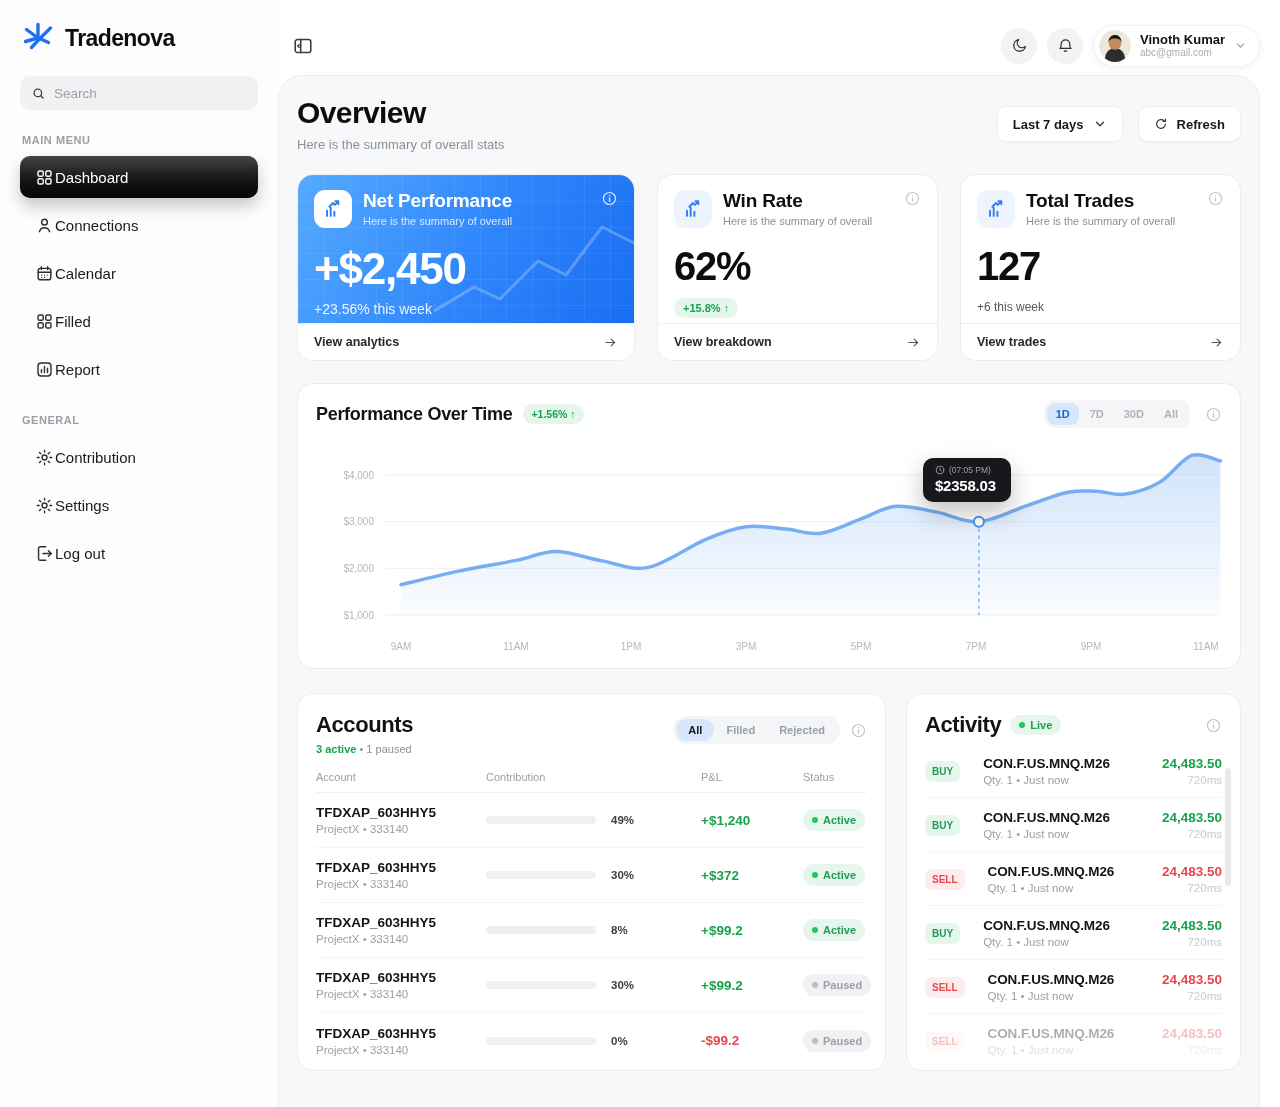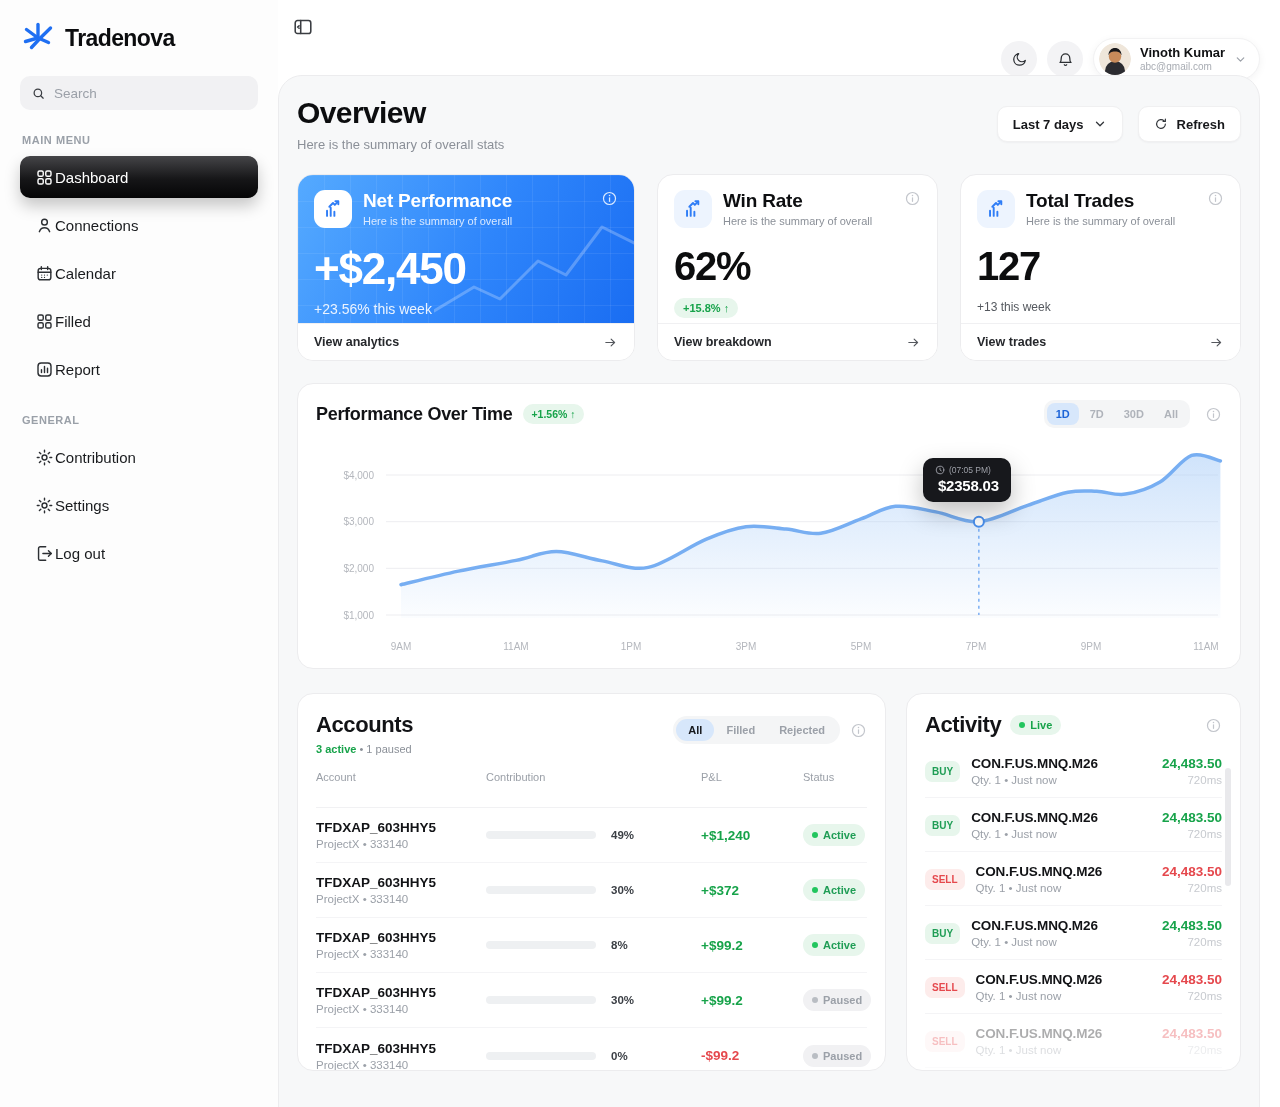--- a/index.html
+++ b/index.html
@@ -17,21 +17,21 @@
   .search input::placeholder { color:#9ba0a8; }
   .nav-label { font-size:11px; font-weight:600; color:#9aa0a8; letter-spacing:.05em; margin:24px 0 10px 2px; }
   .nav-item { display:flex; align-items:center; gap:1px; height:42px; padding:0 15px; border-radius:10px;
     font-size:15px; color:#191b1e; cursor:pointer; margin-bottom:6px; }
   .nav-item svg { width:19px; height:19px; color:#2c2f33; flex:none; }
   .nav-item.active { background:linear-gradient(180deg,#454548 0%,#161618 55%,#050506 100%); color:#fff; box-shadow:0 8px 16px rgba(0,0,0,.22); }
   .nav-item.active svg { color:#fff; }
 
   
   .main { margin-left:278px; }
-  .topbar { height:75px; display:flex; padding:16px 20px 0 10px;flex-direction:column; }
+  .topbar { height:75px; display:flex; align-items:center; padding:16px 20px 0 10px; }
   .panel-toggle { width:30px; height:30px; border:0; background:transparent; color:#3a3d42; display:flex; align-items:center; justify-content:center; cursor:pointer; }
   .panel-toggle svg { width:22px; height:22px; }
   .topbar-right { margin-left:auto; display:flex; align-items:center; gap:10px; }
   .icon-btn { width:36px; height:36px; border-radius:50%; border:0; background:#f3f3f5; display:flex; align-items:center; justify-content:center; cursor:pointer; color:#2c2f33; }
   .icon-btn svg { width:17px; height:17px; }
   .user-pill { display:flex; align-items:center; gap:9px; background:#fff; border:1px solid #f2f2f3; border-radius:999px;
     padding:4px 12px 4px 5px; box-shadow:0 2px 8px rgba(16,24,40,.05); cursor:pointer; }
   .avatar { width:32px; height:32px; border-radius:50%; overflow:hidden; flex:none; }
   .user-name { font-size:13px; font-weight:800; color:#0f1012; line-height:1.15; }
   .user-email { font-size:10px; color:#a8acb3; }
@@ -99,21 +99,21 @@
   .acc-card { padding:18px 18px 0; }
   .acc-head { display:flex; align-items:flex-start; }
   .sec-title { font-size:22px; font-weight:800; letter-spacing:-.4px; }
   .acc-sub { font-size:11px; color:#8b9098; margin-top:5px; }
   .acc-sub .green { color:#17a34a; font-weight:600; }
   .acc-head-right { margin-left:auto; display:flex; align-items:center; gap:10px; margin-top:4px; }
   .filters { display:flex; align-items:center; background:#f4f5f6; border-radius:999px; padding:3px; }
   .filter { font-size:11px; font-weight:600; color:#9ba0a8; padding:5px 12px; border-radius:999px; cursor:pointer; }
   .filter.active { background:#d7e7fb; color:#16181c; font-weight:700; }
   .acc-cols { display:grid; grid-template-columns:170px 215px 102px 1fr; font-size:11px; color:#9ba0a8;
-    margin-top:16px; padding-bottom:24px; border-bottom:1px solid #f1f1f3; }
+    margin-top:16px; padding-bottom:9px; border-bottom:1px solid #f1f1f3; }
   .acc-row { display:grid; grid-template-columns:170px 215px 102px 1fr; align-items:center; height:55px; border-bottom:1px solid #f4f4f6; }
   .acc-row:last-child { border-bottom:0; }
   .acc-name { font-size:13.5px; font-weight:800; color:#121316; }
   .acc-proj { font-size:11.5px; color:#9ba0a8; margin-top:3px; }
   .bar-wrap { display:flex; align-items:center; gap:15px; }
   .bar { width:110px; height:8px; background:#eef0f2; border-radius:999px; overflow:hidden; }
   .bar-fill { height:100%; background:#2f7df6; border-radius:999px; }
   .bar-pct { font-size:11.5px; font-weight:600; color:#3c4046; }
   .pnl { font-size:13.5px; font-weight:800; }
   .pnl.pos { color:#17a34a; } .pnl.neg { color:#e5484d; }
@@ -122,21 +122,21 @@
   .badge.active { background:#e7f6ec; color:#1f9d55; } .badge.active .dot { background:#22c55e; }
   .badge.paused { background:#f1f1f3; color:#9ba0a8; } .badge.paused .dot { background:#b9bdc3; }
 
   .act-card { padding:18px 18px 0; }
   .act-head { display:flex; align-items:center; gap:9px; }
   .live-pill { display:inline-flex; align-items:center; gap:5px; background:#e7f6ec; color:#17a34a;
     font-size:11px; font-weight:700; border-radius:999px; padding:4px 9px; }
   .live-dot { width:6px; height:6px; background:#22c55e; border-radius:50%; }
   .act-head .info-ic { margin-left:auto; }
   .act-list { margin-top:6px; }
-  .act-row { display:flex; align-items:center; gap:11px; padding:12px 0 11px; border-bottom:1px solid #f4f4f6; }
+  .act-row { display:flex; align-items:center; gap:23px; padding:12px 0 11px; border-bottom:1px solid #f4f4f6; }
   .act-row.faded { opacity:.35; }
   .side-badge { font-size:10px; font-weight:800; border-radius:7px; padding:5px 7px; flex:none; }
   .side-badge.buy { background:#e7f6ec; color:#1f9d55; }
   .side-badge.sell { background:#fdeceb; color:#e5484d; }
   .act-sym { font-size:13.5px; font-weight:800; color:#121316; letter-spacing:-.1px; }
   .act-meta { font-size:11.5px; color:#9ba0a8; margin-top:3px; }
   .act-right { margin-left:auto; text-align:right; }
   .act-price { font-size:13.5px; font-weight:800; }
   .act-price.pos { color:#17a34a; } .act-price.neg { color:#e5484d; }
   .act-lat { font-size:11.5px; color:#c7cacf; margin-top:3px; }
@@ -403,21 +403,21 @@
               <div class="stat-title">Total Trades</div>
               <div class="stat-sub">Here is the summary of overall</div>
             </span>
             <svg class="info-ic" viewBox="0 0 24 24" fill="none" stroke="currentColor" stroke-width="1.7">
                 <circle cx="12" cy="12" r="8.5"></circle>
                 <path d="M12 11v5" stroke-linecap="round"></path>
                 <circle cx="12" cy="7.7" r="1.1" fill="currentColor" stroke="none"></circle>
               </svg>
           </div>
           <div class="stat-value">127</div>
-          <div class="delta-plain">+13 this week</div>
+          <div class="delta-plain">+6 this week</div>
         </div>
         <div class="stat-foot">
           <span>View trades</span>
           <svg viewBox="0 0 24 24" fill="none" stroke="currentColor" stroke-width="1.8" stroke-linecap="round" stroke-linejoin="round">
               <path d="M4.5 12h14"></path>
               <path d="m13 6.5 5.5 5.5L13 17.5"></path>
             </svg>
         </div>
       </div>
     </div>
@@ -460,21 +460,21 @@
             <text x="430" y="210" text-anchor="middle" font-size="10" fill="#b4b7bd" font-family="Liberation Sans, sans-serif">3PM</text>
             <text x="545" y="210" text-anchor="middle" font-size="10" fill="#b4b7bd" font-family="Liberation Sans, sans-serif">5PM</text>
             <text x="660" y="210" text-anchor="middle" font-size="10" fill="#b4b7bd" font-family="Liberation Sans, sans-serif">7PM</text>
             <text x="775" y="210" text-anchor="middle" font-size="10" fill="#b4b7bd" font-family="Liberation Sans, sans-serif">9PM</text>
             <text x="890" y="210" text-anchor="middle" font-size="10" fill="#b4b7bd" font-family="Liberation Sans, sans-serif">11AM</text>
             <path d="M85.0,144.7C94.6,142.4 123.3,135.2 142.5,131.1C161.7,127.1 183.7,123.7 200.0,120.4C216.3,117.1 225.9,111.5 240.2,111.5C254.6,111.6 270.9,118.2 286.3,120.9C301.6,123.5 315.0,131.0 332.3,127.4C349.5,123.8 373.5,106.2 389.8,99.4C406.0,92.6 416.6,88.5 430.0,86.8C443.4,85.1 457.8,88.0 470.2,89.1C482.7,90.2 492.3,95.0 504.8,93.3C517.2,91.6 532.5,83.4 545.0,78.9C557.5,74.4 567.0,67.4 579.5,66.3C592.0,65.1 605.9,69.3 619.8,71.9C633.6,74.4 647.5,82.8 662.9,81.7C678.2,80.6 696.9,70.2 711.7,65.3C726.6,60.4 740.5,54.6 752.0,52.3C763.5,49.9 771.2,51.0 780.8,51.3C790.3,51.6 799.0,55.7 809.5,54.1C820.0,52.6 833.0,48.5 844.0,42.0C855.0,35.5 865.6,18.9 875.6,15.4C885.7,11.9 899.6,20.1 904.4,21.0L904.4,178 L85.0,178 Z" fill="url(#ag)"></path>
             <path d="M85.0,144.7C94.6,142.4 123.3,135.2 142.5,131.1C161.7,127.1 183.7,123.7 200.0,120.4C216.3,117.1 225.9,111.5 240.2,111.5C254.6,111.6 270.9,118.2 286.3,120.9C301.6,123.5 315.0,131.0 332.3,127.4C349.5,123.8 373.5,106.2 389.8,99.4C406.0,92.6 416.6,88.5 430.0,86.8C443.4,85.1 457.8,88.0 470.2,89.1C482.7,90.2 492.3,95.0 504.8,93.3C517.2,91.6 532.5,83.4 545.0,78.9C557.5,74.4 567.0,67.4 579.5,66.3C592.0,65.1 605.9,69.3 619.8,71.9C633.6,74.4 647.5,82.8 662.9,81.7C678.2,80.6 696.9,70.2 711.7,65.3C726.6,60.4 740.5,54.6 752.0,52.3C763.5,49.9 771.2,51.0 780.8,51.3C790.3,51.6 799.0,55.7 809.5,54.1C820.0,52.6 833.0,48.5 844.0,42.0C855.0,35.5 865.6,18.9 875.6,15.4C885.7,11.9 899.6,20.1 904.4,21.0" fill="none" stroke="#77aef2" stroke-width="3.5" stroke-linejoin="round" stroke-linecap="round"></path>
             <line x1="662.875" y1="88.66666666666667" x2="662.875" y2="175" stroke="#5b9bf0" stroke-width="1.2" stroke-dasharray="3 4"></line>
             <circle cx="662.875" cy="81.66666666666667" r="5" fill="#fff" stroke="#4a90ee" stroke-width="2"></circle>
           </svg>
-        <div class="tooltip" id="chartTooltip" style="left: 606.875px; top: 17.6667px; text-align: right;">
+        <div class="tooltip" id="chartTooltip" style="left: 606.875px; top: 17.6667px;">
           <div class="tt-time">
             <svg width="10" height="10" viewBox="0 0 12 12" fill="none" stroke="#9ea0a8" stroke-width="1.1" stroke-linecap="round">
                 <circle cx="6" cy="6" r="4.6"></circle>
                 <path d="M6 3.8V6l1.6 1"></path>
               </svg>
             <span>(07:05 PM)</span>
           </div>
           <div class="tt-val">$2358.03</div>
         </div>
       </div>

